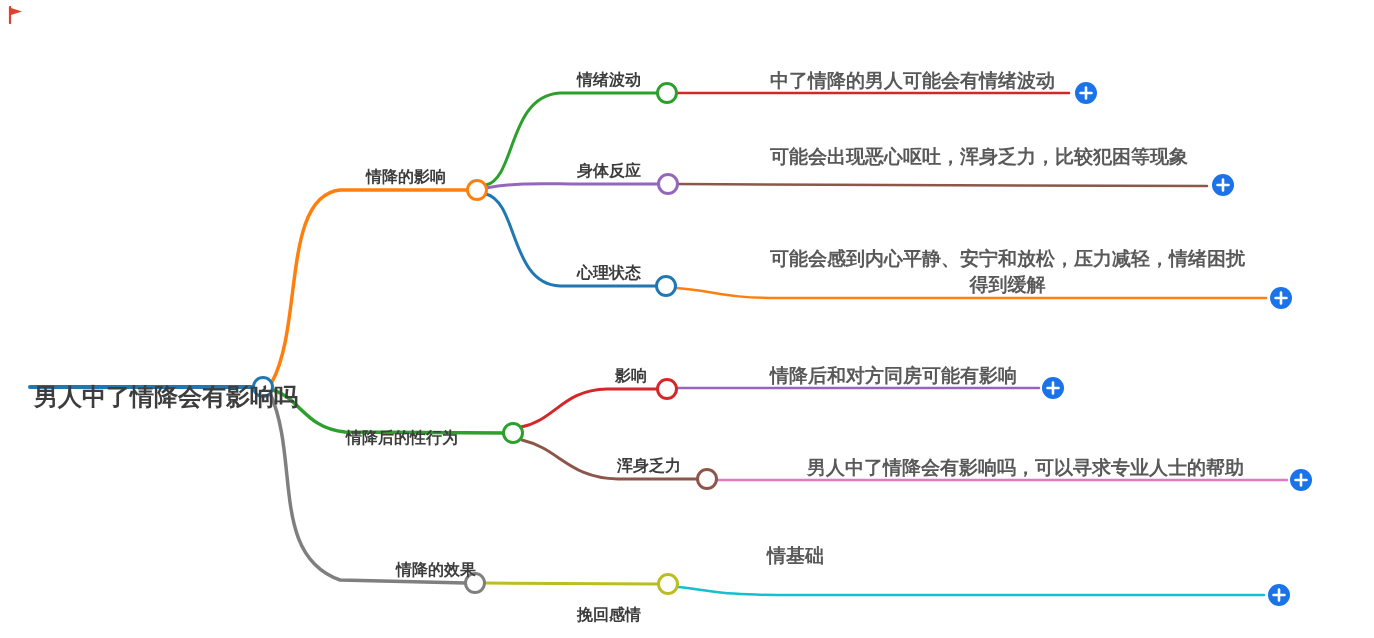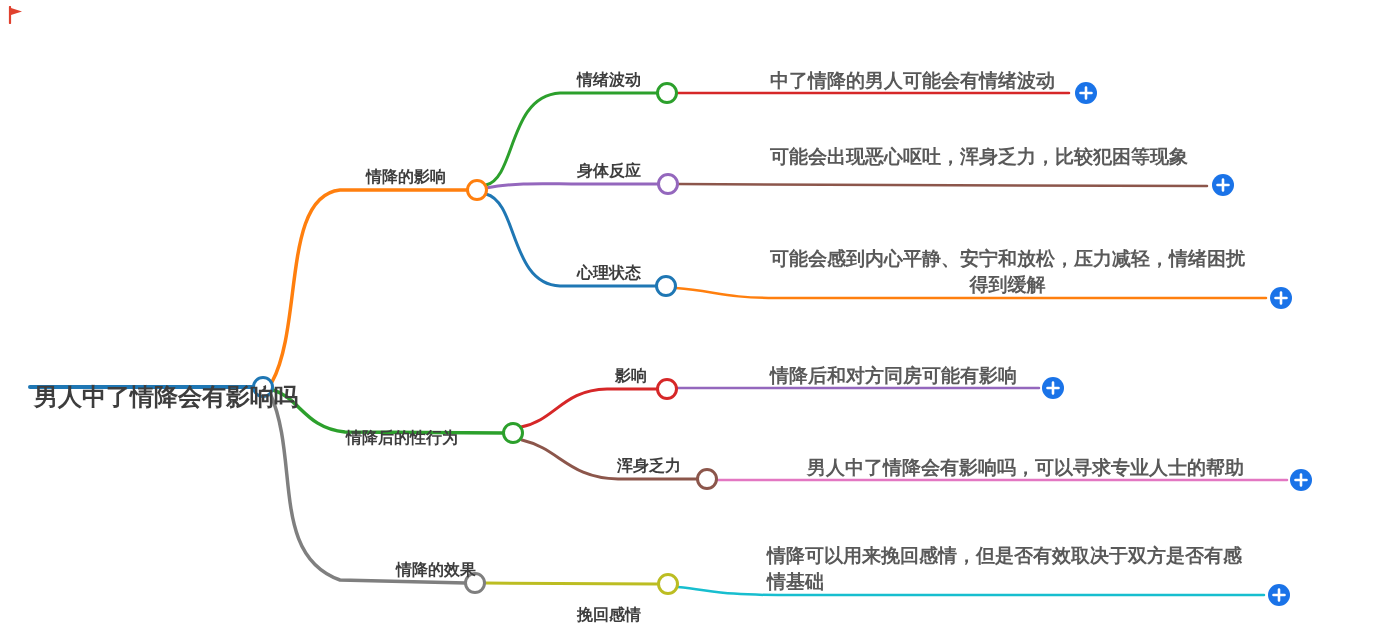--- a/index.html
+++ b/index.html
@@ -115,17 +115,16 @@
     <div>可能会感到内心平静、安宁和放松，压力减轻，情绪困扰</div>
     <div>得到缓解</div>
   </div>
   <div class="leaf" style="left:770px;top:363px;">
     <div>情降后和对方同房可能有影响</div>
   </div>
   <div class="leaf" style="left:807px;top:455px;">
     <div>男人中了情降会有影响吗，可以寻求专业人士的帮助</div>
   </div>
   <div class="leaf" style="left:767px;top:543px;">
-    <div>情降可以用来挽回感情，但是否有效取决于双方是否有感</div>
     <div>情基础</div>
   </div>
 
 </div>
 
 </body></html>

